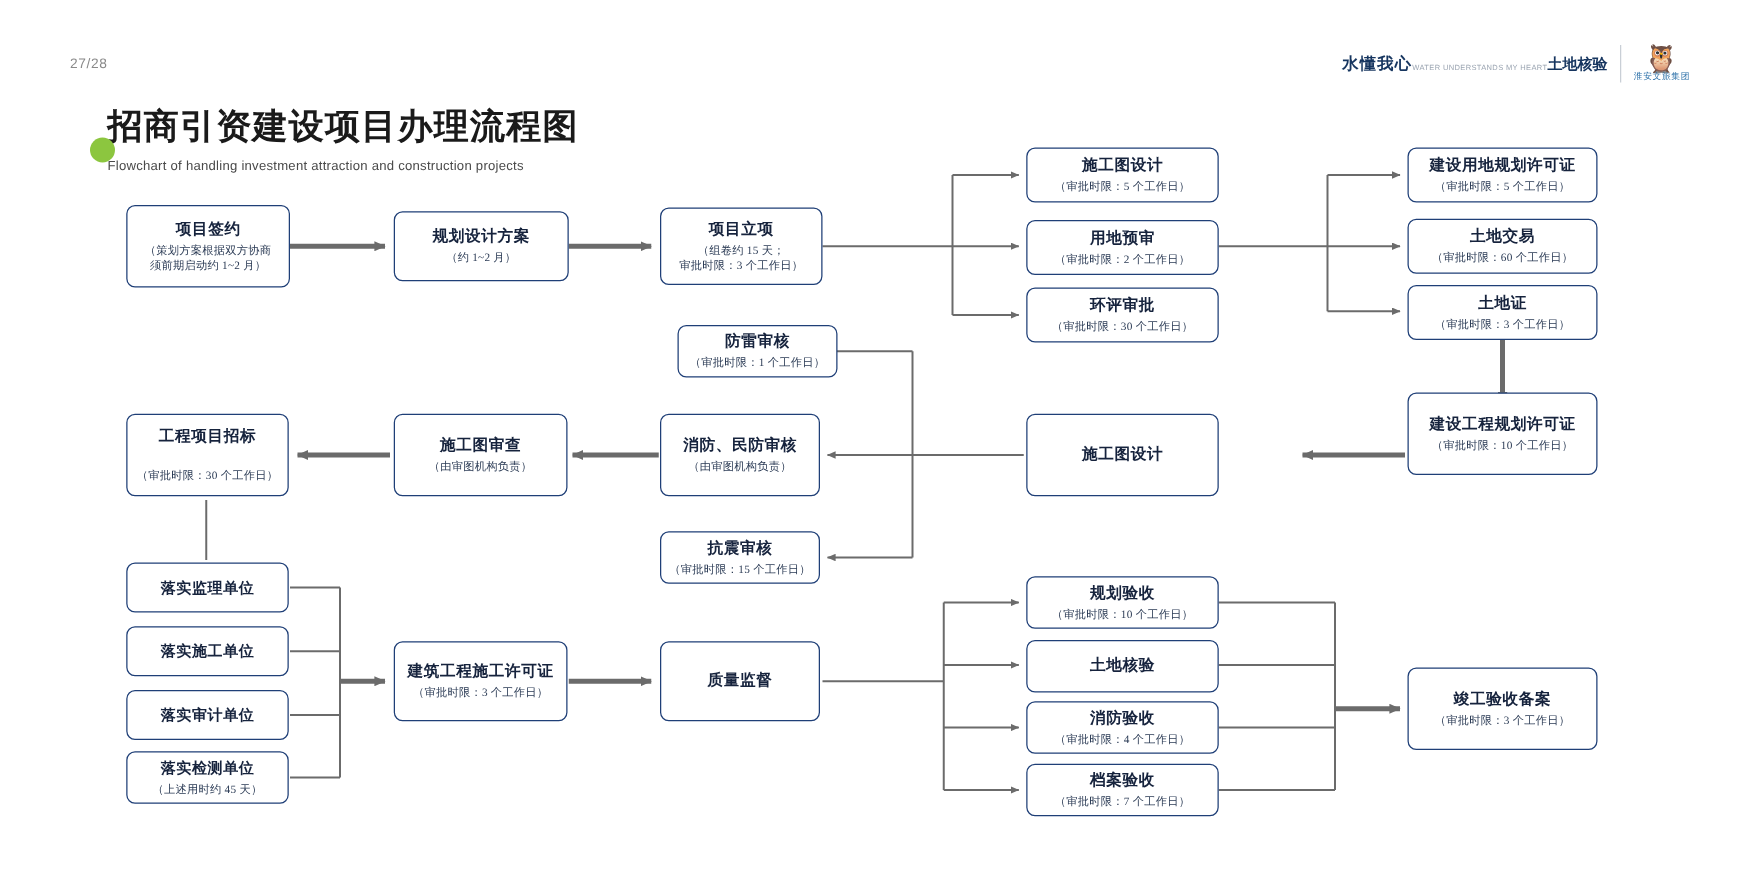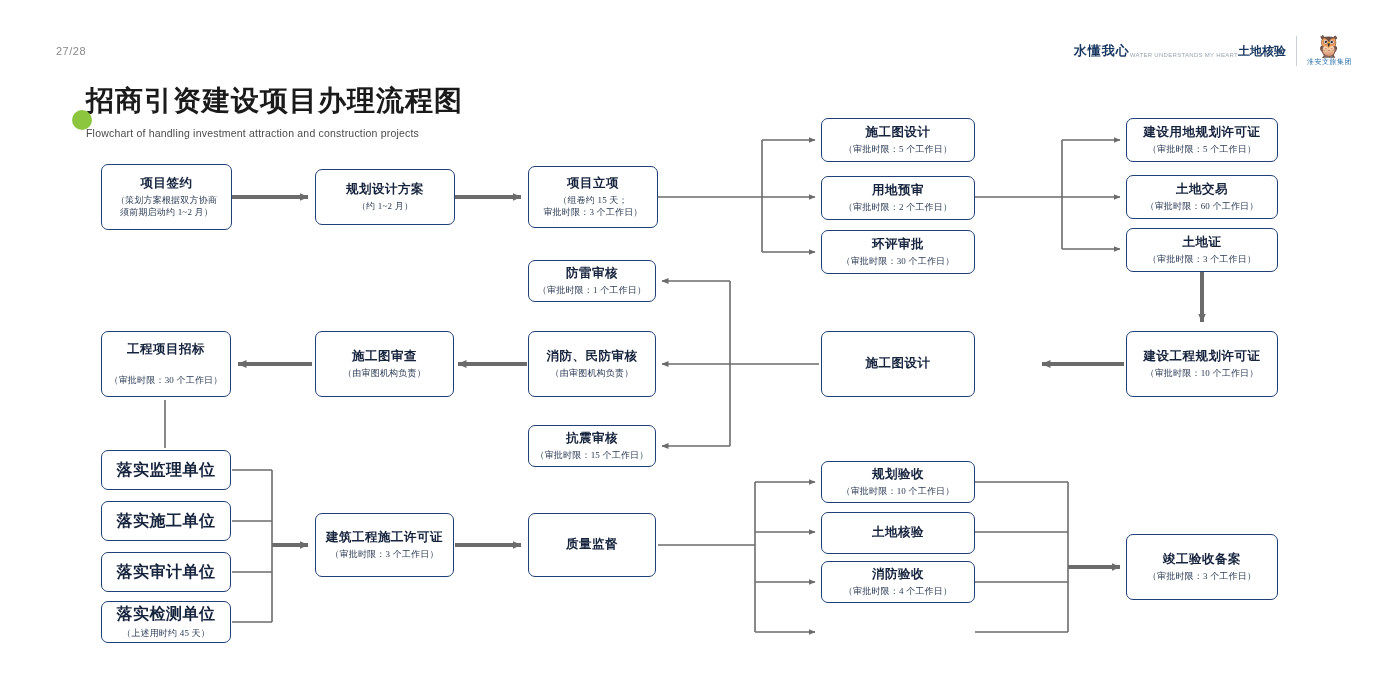--- a/index.html
+++ b/index.html
@@ -133,21 +133,21 @@
     letter-spacing: 0.5px;
   }
   .node .s {
     font-family: "Liberation Serif", serif;
     font-size: 9px;
     color: #2b3b55;
     line-height: 1.35;
     margin-top: 3px;
     letter-spacing: 0.2px;
   }
-  .node.small .t { font-size: 16px; }
+  .node.small .t { font-size: 12px; }
   svg.wires {
     position: absolute;
     left: 0;
     top: 0;
     width: 1400px;
     height: 700px;
     pointer-events: none;
   }
 </style>
 </head>
@@ -282,30 +282,30 @@
   <div class="node" style="left:1126px; top:175px; width:152px; height:44px;">
     <div class="t">土地交易</div>
     <div class="s">（审批时限：60 个工作日）</div>
   </div>
 
   <div class="node" style="left:1126px; top:228px; width:152px; height:44px;">
     <div class="t">土地证</div>
     <div class="s">（审批时限：3 个工作日）</div>
   </div>
 
-  <div class="node" style="left:1126px; top:331px; width:152px; height:66px;">
+  <div class="node" style="left:1126px; top:314px; width:152px; height:66px;">
     <div class="t">建设工程规划许可证</div>
     <div class="s">（审批时限：10 个工作日）</div>
   </div>
 
   <div class="node" style="left:821px; top:331px; width:154px; height:66px;">
     <div class="t">施工图设计</div>
   </div>
 
-  <div class="node" style="left:528px; top:260px; width:128px; height:42px;">
+  <div class="node" style="left:542px; top:260px; width:128px; height:42px;">
     <div class="t">防雷审核</div>
     <div class="s">（审批时限：1 个工作日）</div>
   </div>
 
   <div class="node" style="left:528px; top:331px; width:128px; height:66px;">
     <div class="t">消防、民防审核</div>
     <div class="s">（由审图机构负责）</div>
   </div>
 
   <div class="node" style="left:528px; top:425px; width:128px; height:42px;">
@@ -350,19 +350,23 @@
     <div class="t">规划验收</div>
     <div class="s">（审批时限：10 个工作日）</div>
   </div>
   <div class="node" style="left:821px; top:512px; width:154px; height:42px;">
     <div class="t">土地核验</div>
   </div>
   <div class="node" style="left:821px; top:561px; width:154px; height:42px;">
     <div class="t">消防验收</div>
     <div class="s">（审批时限：4 个工作日）</div>
   </div>
+  <div class="node" style="left:821px; top:611px; width:154px; height:42px;">
+    <div class="t">档案验收</div>
+    <div class="s">（审批时限：7 个工作日）</div>
+  </div>
 
   <div class="node" style="left:1126px; top:534px; width:152px; height:66px;">
     <div class="t">竣工验收备案</div>
     <div class="s">（审批时限：3 个工作日）</div>
   </div>
 
 </div>
 
 </body></html>

